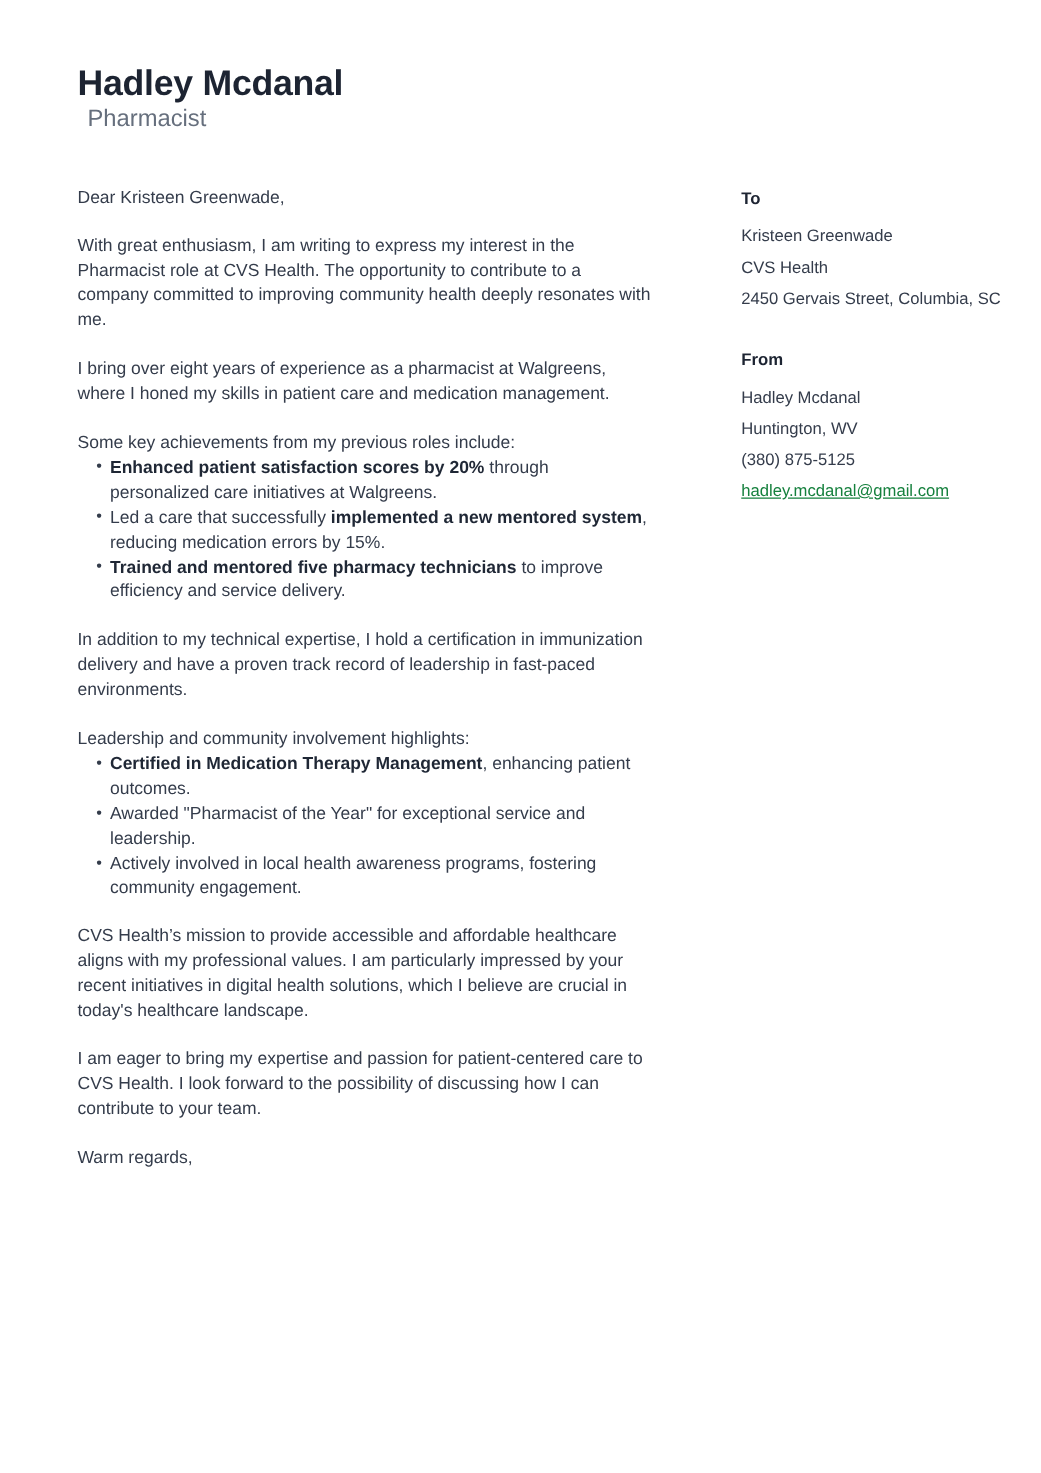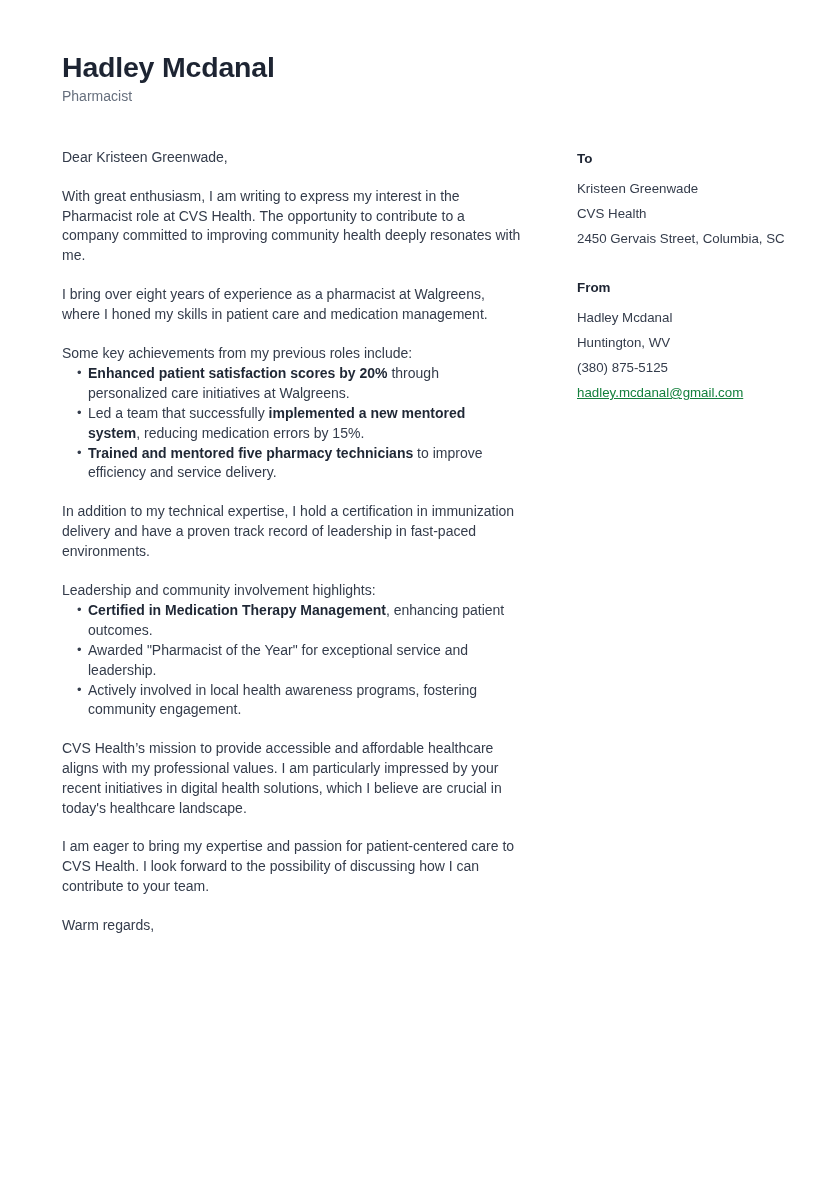--- a/index.html
+++ b/index.html
@@ -32,24 +32,24 @@
   }
   .name {
     font-size: 28.5px;
     font-weight: bold;
     letter-spacing: -0.2px;
     color: #1d2432;
     line-height: 34px;
     margin: 0;
   }
   .job-title {
-    font-size: 14px;
+    font-size: 19px;
     color: #666f7d;
     line-height: 18px;
-    margin: 3px 0 0 0;
+    margin: 3px 0 0 8px;
     font-weight: normal;
   }
 
   
   .letter-body {
     position: absolute;
     left: 62px;
     top: 148px;
     width: 460px;
     font-size: 14px;
@@ -85,21 +85,21 @@
     font-weight: bold;
     color: #1f2735;
   }
   .signoff {
     margin-top: 0;
   }
 
   
   .sidebar {
     position: absolute;
-    left: 577px;
+    left: 593px;
     top: 148px;
     width: 230px;
     font-size: 13.3px;
     line-height: 25px;
     color: #343c4b;
   }
   .sidebar .block-heading {
     font-size: 13.4px;
     font-weight: bold;
     color: #1d2432;
@@ -139,21 +139,21 @@
     <p>With great enthusiasm, I am writing to express my interest in the Pharmacist role at CVS Health. The opportunity to contribute to a company committed to improving community health deeply resonates with me.</p>
 
     <p>I bring over eight years of experience as a pharmacist at Walgreens, where I honed my skills in patient care and medication management.</p>
 
     <p class="tight">Some key achievements from my previous roles include:</p>
     <ul>
       <li>
         <b>Enhanced patient satisfaction scores by 20%</b><span> through personalized care initiatives at Walgreens.</span>
       </li>
       <li>
-        <span>Led a team that successfully </span><b>implemented a new mentored system</b><span>, reducing medication errors by 15%.</span>
+        <span>Led a care that successfully </span><b>implemented a new mentored system</b><span>, reducing medication errors by 15%.</span>
       </li>
       <li>
         <b>Trained and mentored five pharmacy technicians</b><span> to improve efficiency and service delivery.</span>
       </li>
     </ul>
 
     <p>In addition to my technical expertise, I hold a certification in immunization delivery and have a proven track record of leadership in fast-paced environments.</p>
 
     <p class="tight">Leadership and community involvement highlights:</p>
     <ul>

